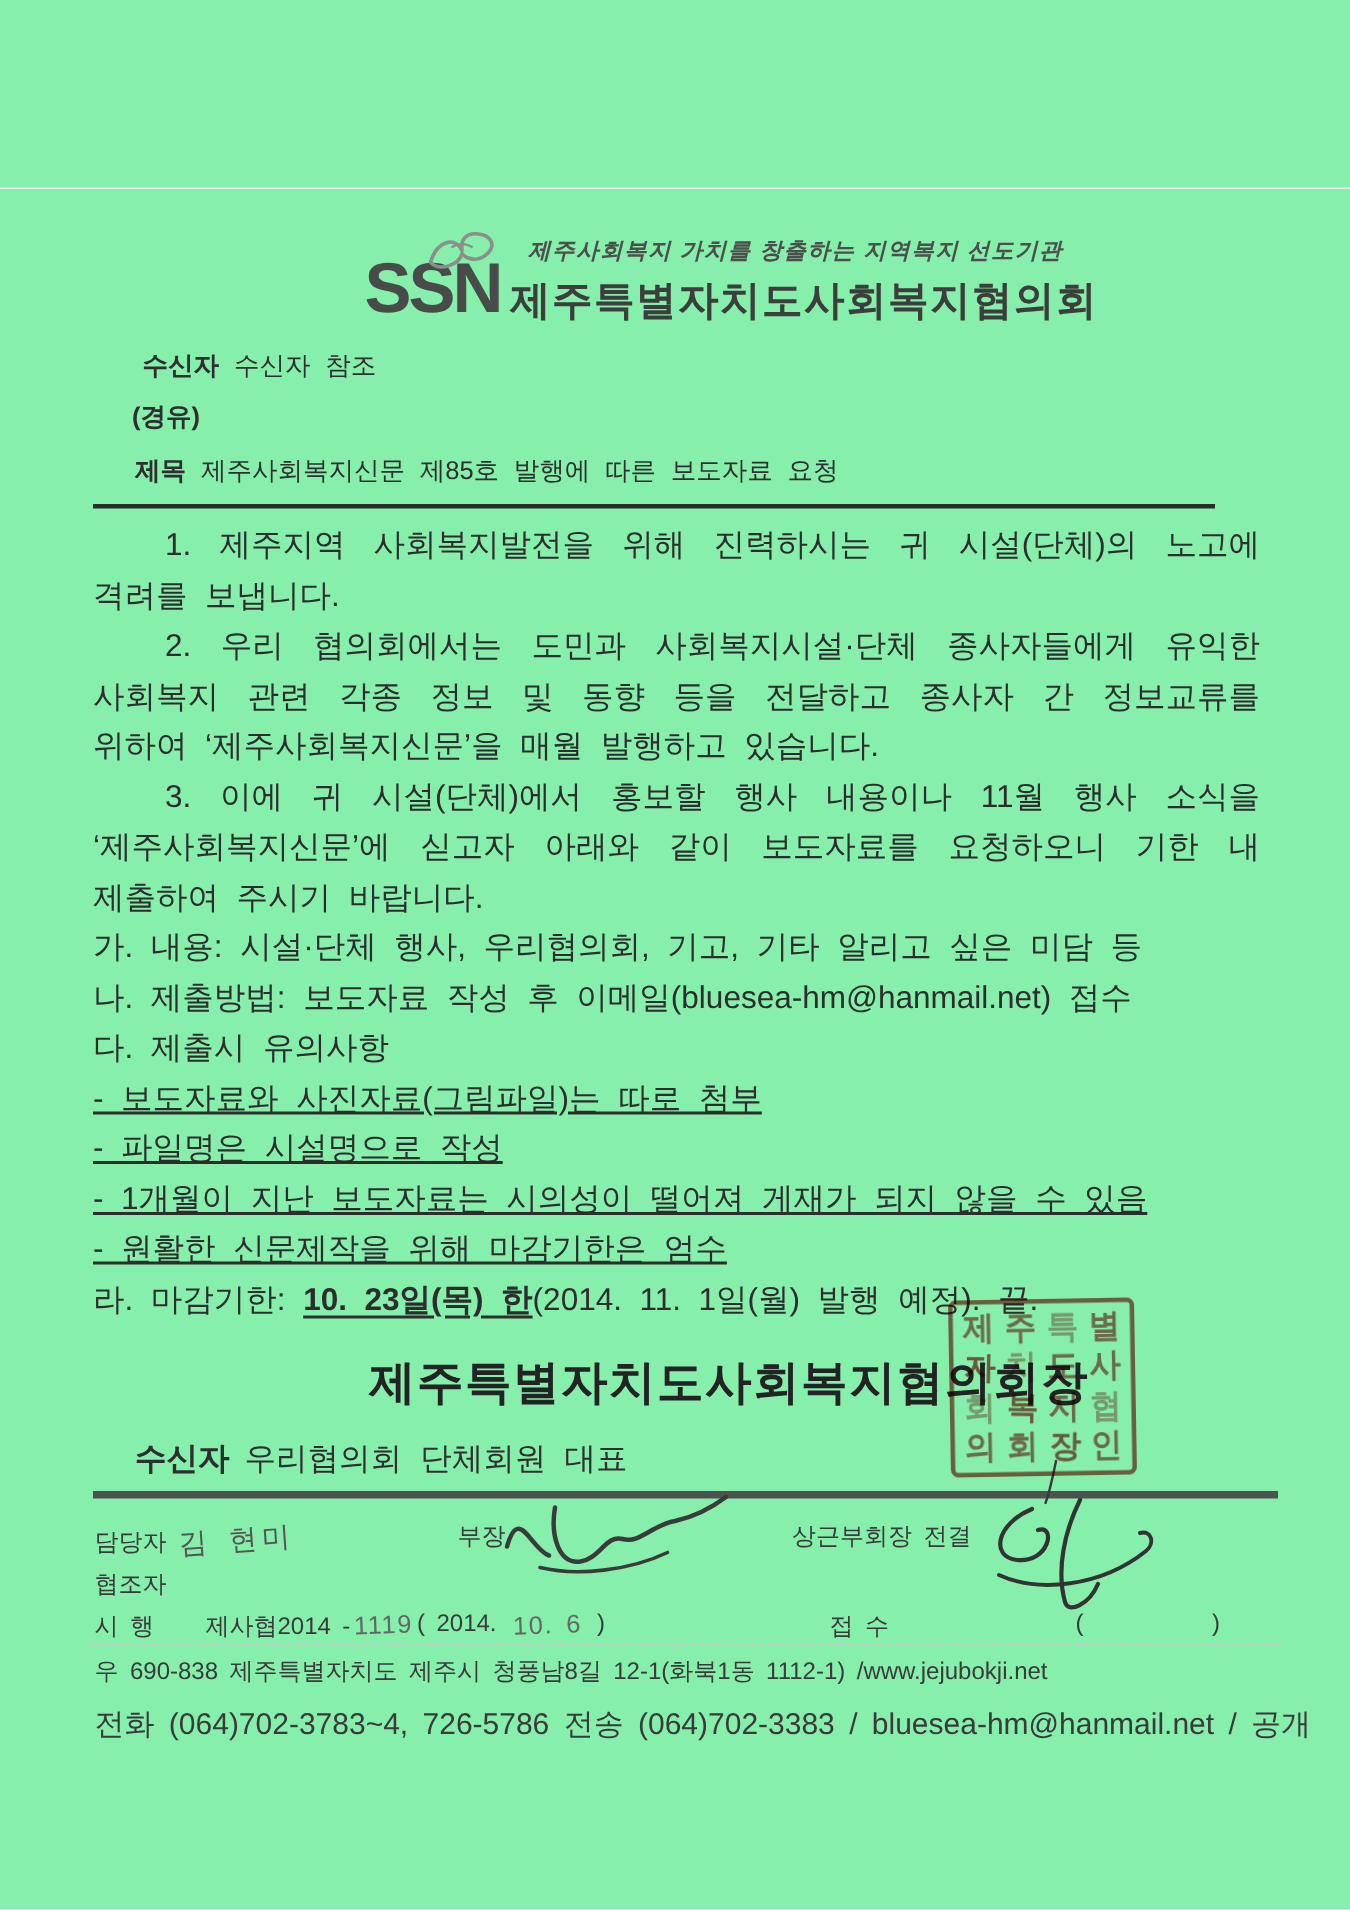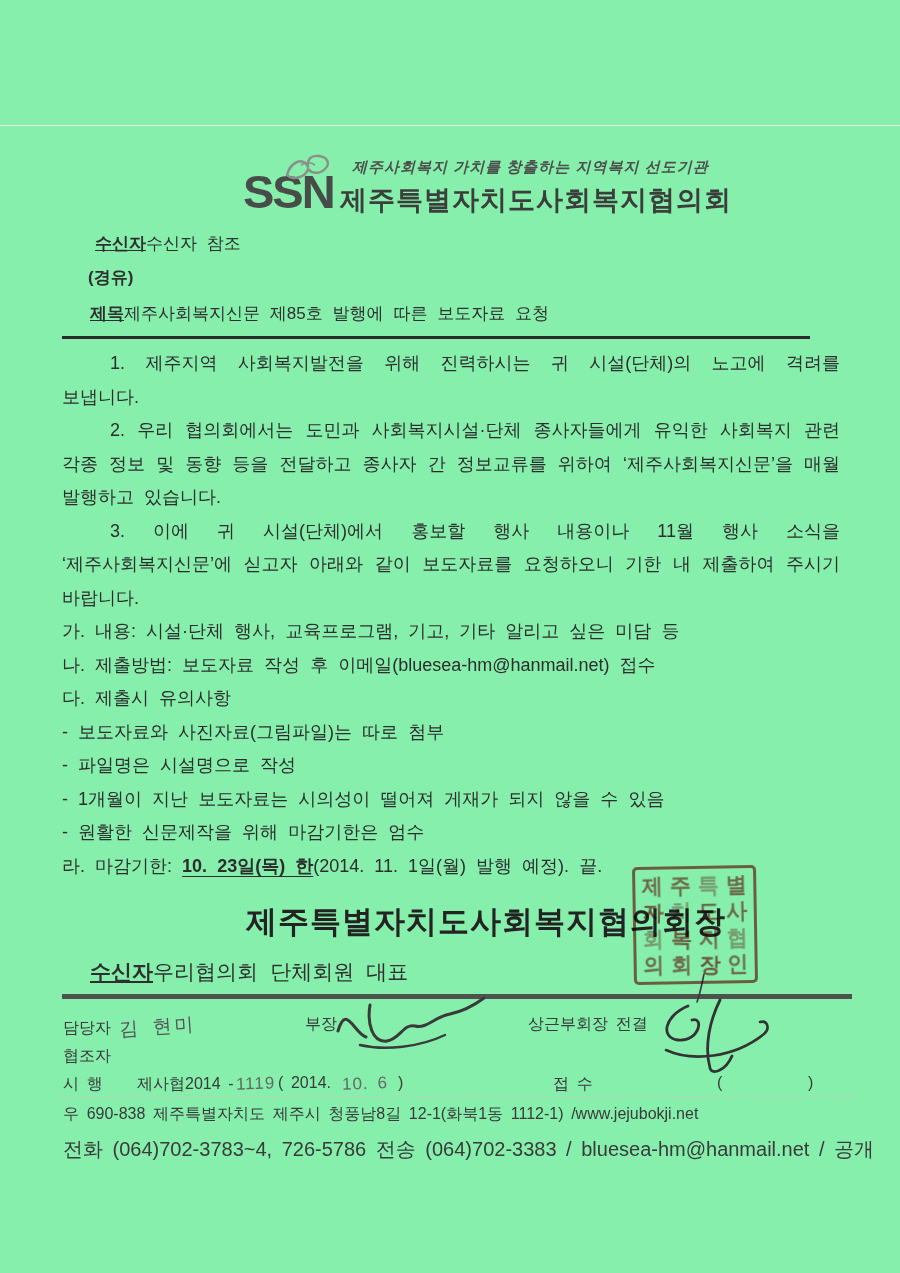--- a/index.html
+++ b/index.html
@@ -12,35 +12,35 @@
   .scan-seam{left:0;top:125px;width:900px;height:1px;background:#ececec;}
 
   
   .logo-ssn{left:243px;top:168px;font-size:47px;font-weight:800;color:#474c48;letter-spacing:-2px;line-height:1;}
   .logo-bird{left:281px;top:153px;width:54px;height:30px;}
   .tagline{left:352px;top:158px;font-size:15px;font-weight:700;color:#4c4f4c;letter-spacing:1px;font-style:italic;}
   .org-name{left:340px;top:182px;font-size:27px;font-weight:600;color:#3b3e3b;letter-spacing:1px;}
 
   
   .meta-row{font-size:17px;color:#2f2f2f;word-spacing:0.3em;}
-  .meta-label{font-weight:700;text-decoration:underline;}
+  .meta-label{font-weight:700;margin-right:10px;}
   .row-recipient{left:95px;top:232px;}
   .row-via{left:88px;top:266px;font-weight:700;}
   .row-subject{left:90px;top:302px;}
   .subject-rule{left:62px;top:336px;width:748px;height:3px;background:#2b2b2b;}
 
   
   .body-text{
     left:62px;top:347px;width:778px;
-    font-size:18px;line-height:33.5px;color:#2d2d2d;
+    font-size:21px;line-height:33.5px;color:#2d2d2d;
     text-align:justify;word-break:keep-all;word-spacing:0.28em;
   }
   .body-text p{margin:0;text-indent:48px;}
   .sub-item{margin-left:62px;text-indent:0 !important;}
-  .note-item{margin-left:113px;text-indent:0 !important;}
+  .note-item{margin-left:113px;text-indent:0 !important;text-decoration:underline;}
   .deadline{font-weight:700;text-decoration:underline;text-underline-offset:4px;}
 
   
   .issuer-title{left:246px;top:901px;font-size:31px;font-weight:600;letter-spacing:1px;color:#232323;z-index:1;}
   .seal-stamp{
     left:633px;top:866px;width:112px;height:106px;z-index:2;
     border:3px solid rgba(186,62,52,0.8);border-radius:5px;
     display:grid;grid-template-columns:repeat(4,1fr);align-items:center;justify-items:center;
     padding:3px;mix-blend-mode:multiply;filter:blur(0.4px);
     transform:rotate(-1deg);
@@ -91,21 +91,21 @@
   <div class="abs meta-row row-via">(경유)</div>
   <div class="abs meta-row row-subject">
     <span class="meta-label">제목</span><span>제주사회복지신문 제85호 발행에 따른 보도자료 요청</span>
   </div>
   <div class="abs subject-rule"></div>
 
   <div class="abs body-text">
     <p>1. 제주지역 사회복지발전을 위해 진력하시는 귀 시설(단체)의 노고에 격려를 보냅니다.</p>
     <p>2. 우리 협의회에서는 도민과 사회복지시설·단체 종사자들에게 유익한 사회복지 관련 각종 정보 및 동향 등을 전달하고 종사자 간 정보교류를 위하여 ‘제주사회복지신문’을 매월 발행하고 있습니다.</p>
     <p>3. 이에 귀 시설(단체)에서 홍보할 행사 내용이나 11월 행사 소식을 ‘제주사회복지신문’에 싣고자 아래와 같이 보도자료를 요청하오니 기한 내 제출하여 주시기 바랍니다.</p>
-    <p class="sub-item">가. 내용: 시설·단체 행사, 교육프로그램, 기고, 기타 알리고 싶은 미담 등</p>
+    <p class="sub-item">가. 내용: 시설·단체 행사, 우리협의회, 기고, 기타 알리고 싶은 미담 등</p>
     <p class="sub-item">나. 제출방법: 보도자료 작성 후 이메일(bluesea-hm@hanmail.net) 접수</p>
     <p class="sub-item">다. 제출시 유의사항</p>
     <p class="note-item">- 보도자료와 사진자료(그림파일)는 따로 첨부</p>
     <p class="note-item">- 파일명은 시설명으로 작성</p>
     <p class="note-item">- 1개월이 지난 보도자료는 시의성이 떨어져 게재가 되지 않을 수 있음</p>
     <p class="note-item">- 원활한 신문제작을 위해 마감기한은 엄수</p>
     <p class="sub-item"><span>라. 마감기한: </span><span class="deadline">10. 23일(목) 한</span><span>(2014. 11. 1일(월) 발행 예정).  끝.</span></p>
   </div>
 
   <div class="abs issuer-title">제주특별자치도사회복지협의회장</div>

